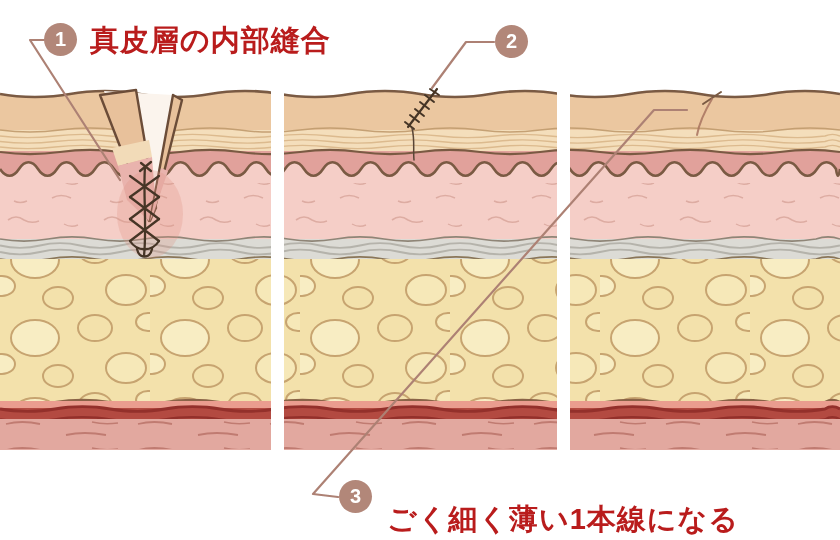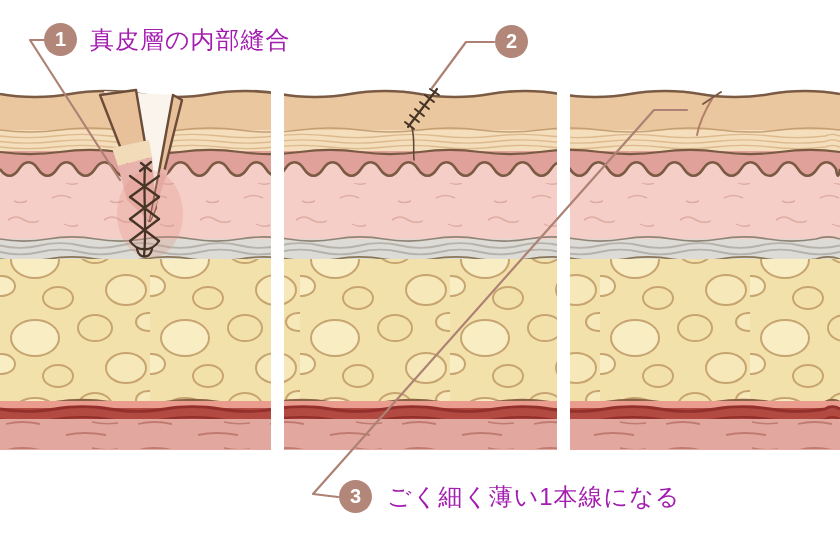--- a/index.html
+++ b/index.html
@@ -7,21 +7,21 @@
     position:relative;width:840px;height:540px;background:#ffffff;
     overflow:hidden;font-family:"Liberation Sans","DejaVu Sans",sans-serif;
   }
   #art{position:absolute;left:0;top:0;}
   .badge{
     position:absolute;width:33px;height:33px;border-radius:50%;
     background:#b28779;color:#ffffff;font-size:20px;font-weight:bold;
     line-height:33px;text-align:center;z-index:5;
   }
   .lbl{
-    position:absolute;color:#a21caf;font-size:24px;font-weight:400;
+    position:absolute;color:#b91c1c;font-size:29px;font-weight:700;
     letter-spacing:1px;line-height:34px;white-space:nowrap;z-index:5;
   }
 </style>
 </head>
 <body>
 
 <div id="stage">
 
   <svg id="art" width="840" height="540" viewBox="0 0 840 540">
     <defs>
@@ -123,14 +123,14 @@
       <path d="M687,110 L654,110 L313,494 L338,497"></path>
     </g>
   </svg>
 
   <div class="badge" style="left:44px;top:23px">1</div>
   <div class="lbl" style="left:90px;top:23px">真皮層の内部縫合</div>
 
   <div class="badge" style="left:495px;top:25px">2</div>
 
   <div class="badge" style="left:339px;top:480px">3</div>
-  <div class="lbl" style="left:387px;top:480px">ごく細く薄い1本線になる</div>
+  <div class="lbl" style="left:387px;top:502px">ごく細く薄い1本線になる</div>
 </div>
 
 </body></html>

